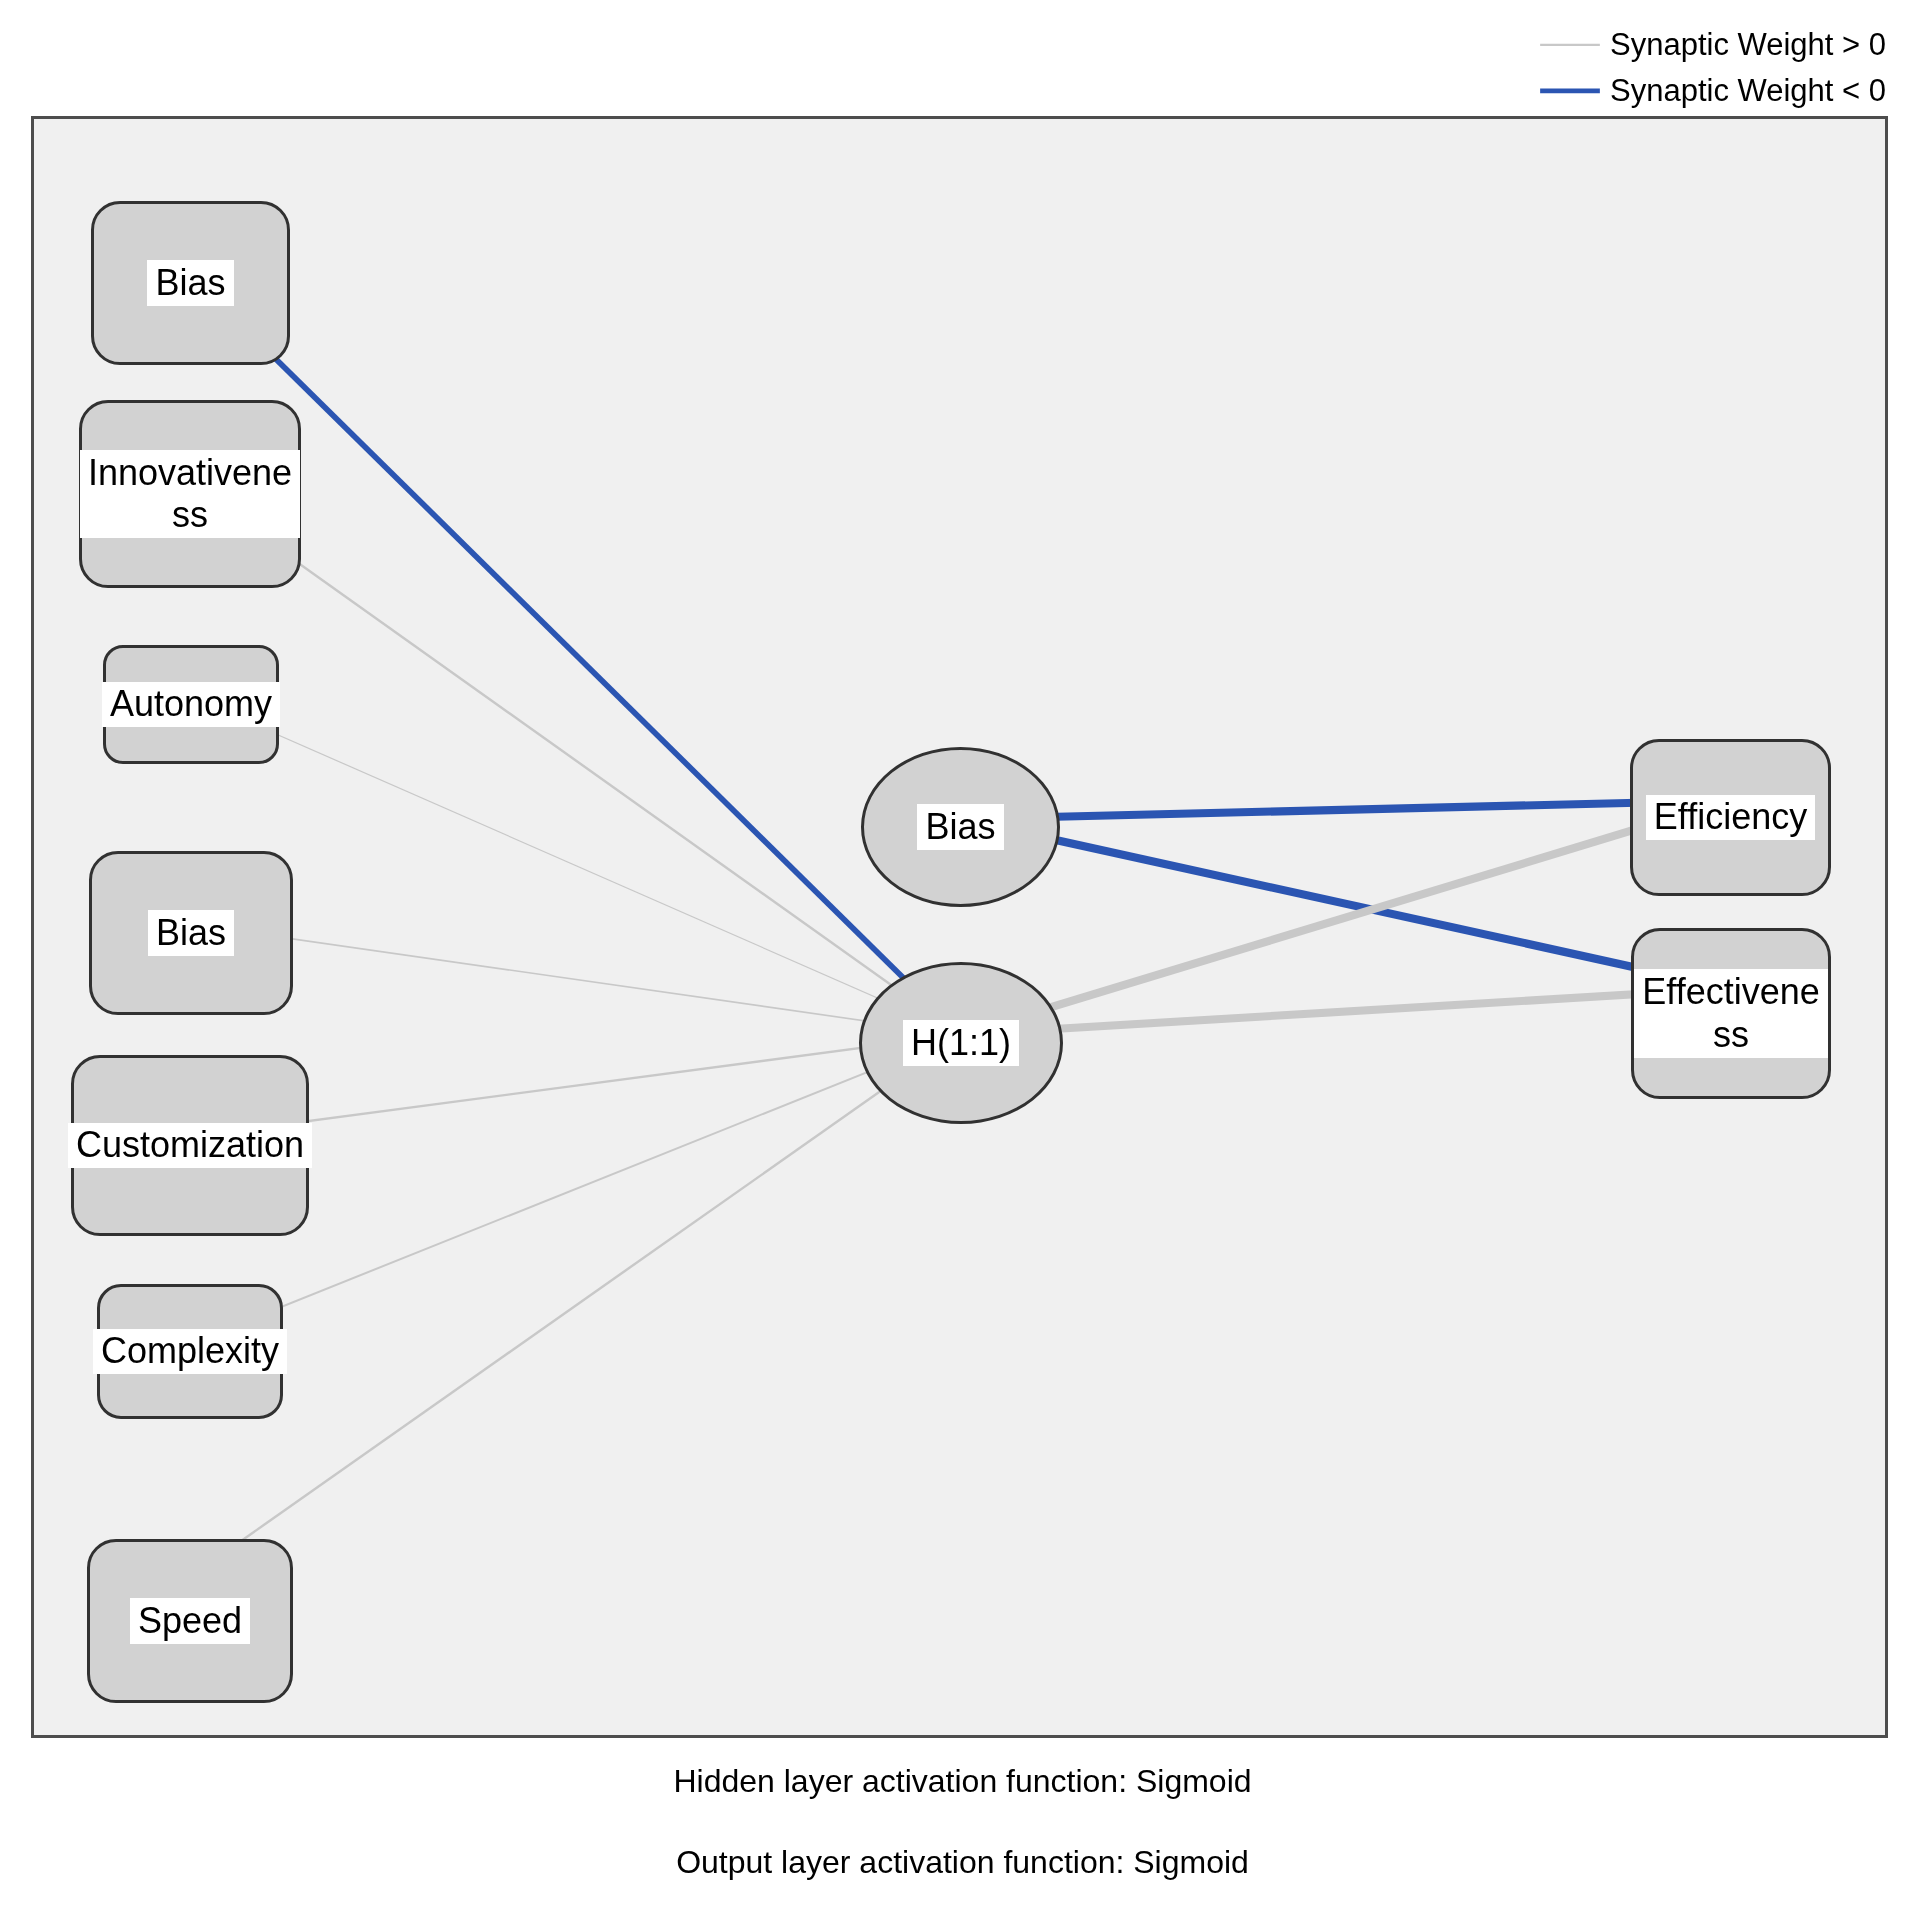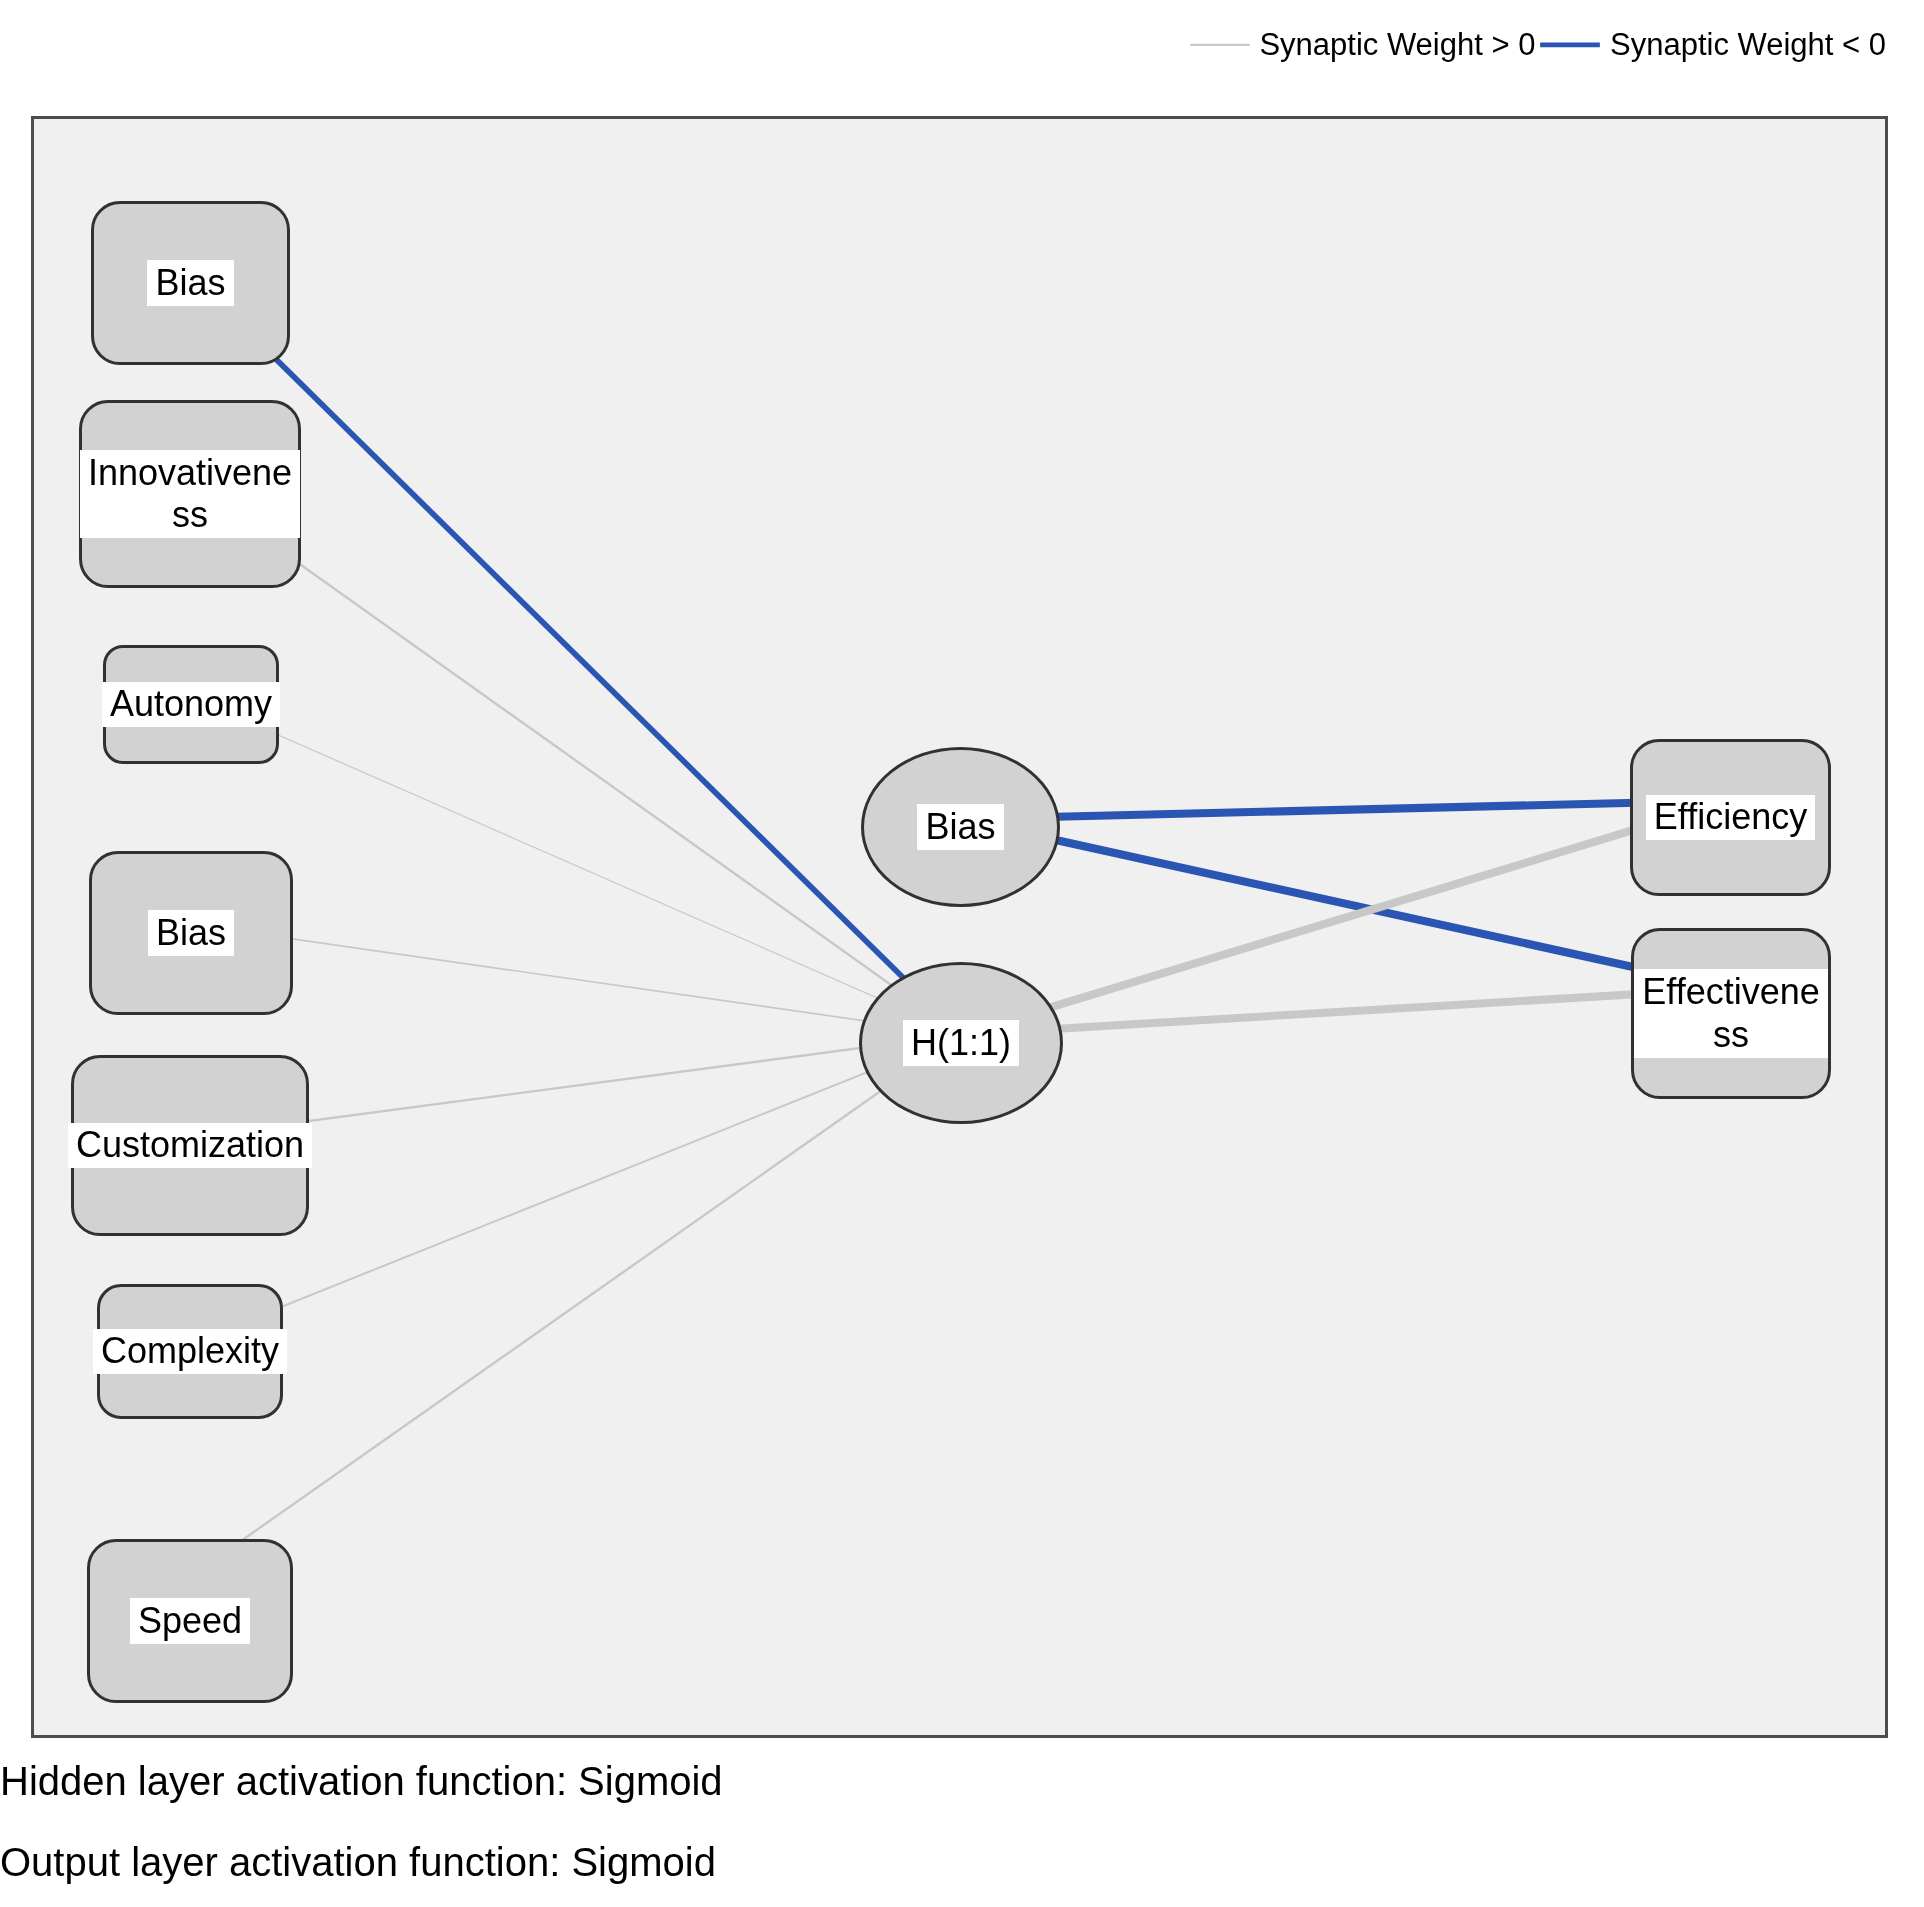--- a/index.html
+++ b/index.html
@@ -17,27 +17,27 @@
     position:absolute;box-sizing:border-box;display:flex;align-items:center;justify-content:center;
     background:#d2d2d2;border:3.2px solid #313131;margin-top:8px;
   }
   .rect-node{border-radius:29px;}
   .ellipse-node{border-radius:50%;}
   .node-label{
     background:#ffffff;padding:1.6px 8px;font-size:36px;line-height:1.18;
     white-space:pre-line;text-align:center;
   }
   .legend{
-    position:absolute;top:24px;right:39px;display:flex;gap:4.9px;align-items:flex-end;
+    position:absolute;top:24px;right:39px;display:flex;flex-direction:column;gap:4.9px;align-items:flex-end;
   }
   .legend-row{display:flex;align-items:center;gap:9.7px;height:41px;}
   .legend-swatch{display:block;}
   .legend-label{font-size:31px;line-height:41px;white-space:nowrap;}
   .footer-line{
-    position:absolute;left:0;width:1925px;font-size:40px;line-height:42px;
+    position:absolute;left:0;width:1925px;text-align:center;font-size:32px;line-height:42px;
   }
   .footer-line.l1{top:1760px;}
   .footer-line.l2{top:1841px;}
 </style>
 </head>
 <body>
 
 <div class="page">
 
   <div class="legend">

